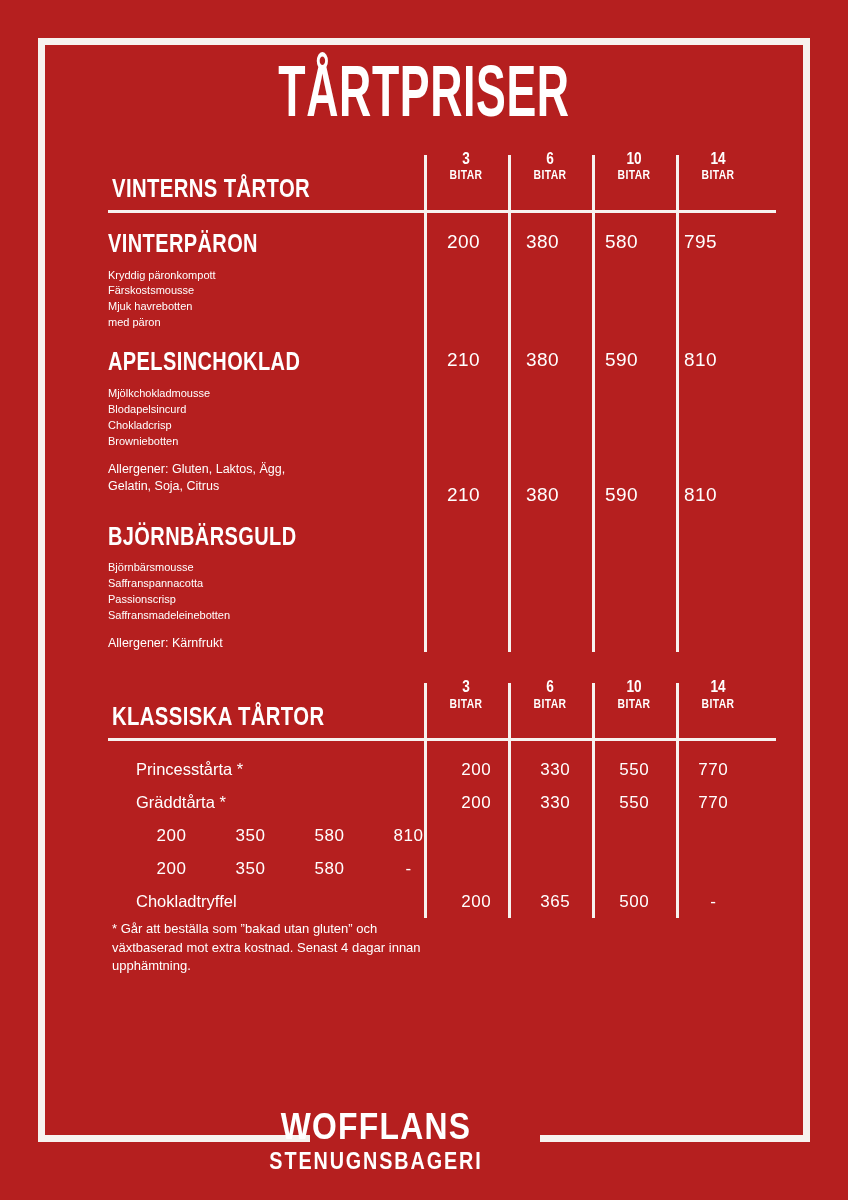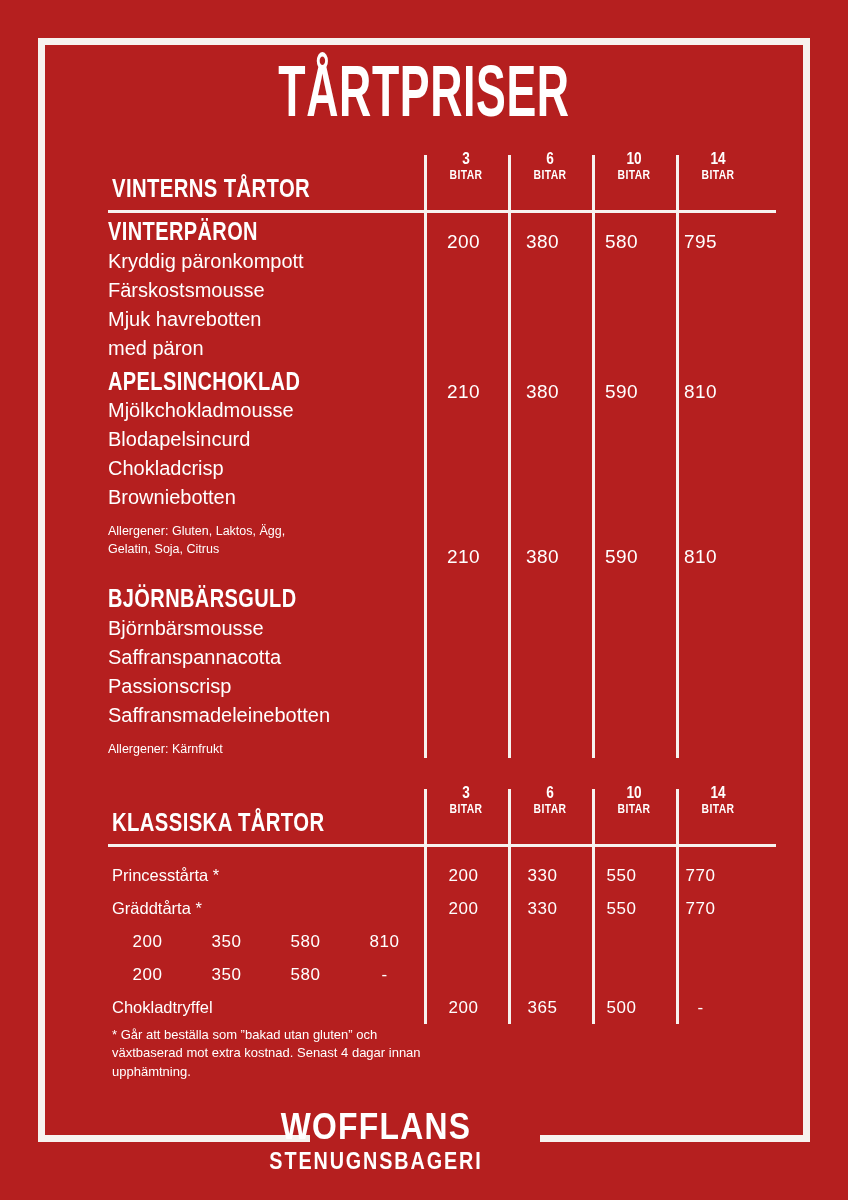--- a/index.html
+++ b/index.html
@@ -136,33 +136,34 @@
     width: 3px;
     background: #f7f2ef;
   }
 
   
   .winter-body {
     position: relative;
   }
   .cake {
     position: relative;
-    padding-top: 4px;
+    padding-top: 16px;
   }
   .cake-name {
     font-size: 25px;
     font-weight: bold;
     letter-spacing: 0.5px;
     transform: scaleX(0.8);
     transform-origin: left center;
     white-space: nowrap;
     line-height: 1.18;
   }
   .cake-desc {
-    font-size: 20px;
+    margin-top: 9px;
+    font-size: 11px;
     line-height: 1.45;
     font-weight: 300;
   }
   .cake-allerg {
     margin-top: 11px;
     font-size: 12.5px;
     line-height: 1.4;
     font-weight: 300;
   }
   .price-row {
@@ -186,20 +187,21 @@
   }
   .classic-rows {
     position: relative;
     padding-top: 12px;
   }
   .classic-row {
     position: relative;
     height: 33px;
     display: flex;
     align-items: center;
+    margin-left: 24px;
   }
   .classic-name {
     width: 316px;
     font-size: 16.5px;
     font-weight: 300;
     padding-left: 4px;
     box-sizing: border-box;
   }
   .classic-prices {
     display: flex;

